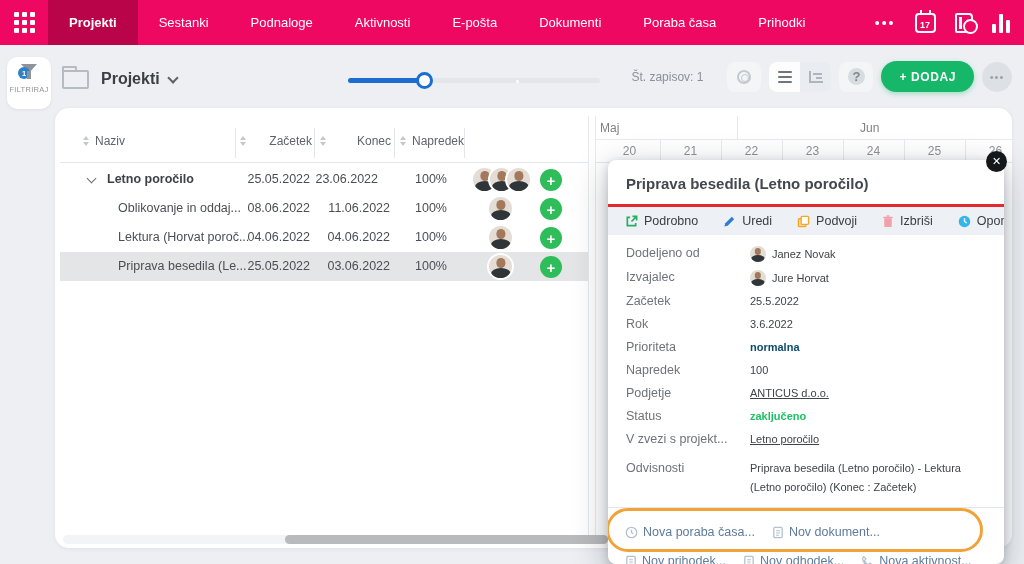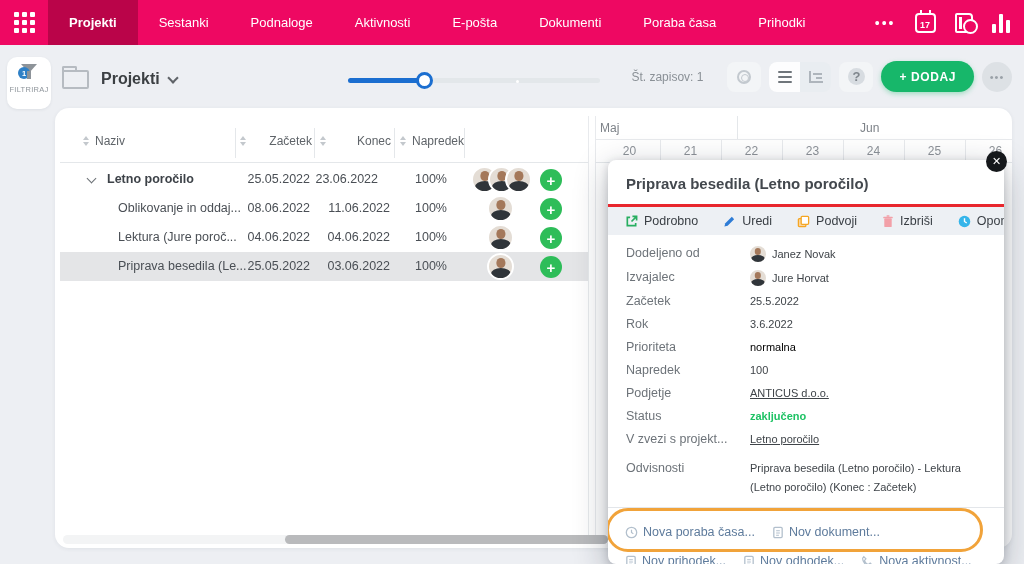--- a/index.html
+++ b/index.html
@@ -110,21 +110,21 @@
   .popup-actions { background:#edf0f4; display:flex; align-items:center; gap:25px; padding:7px 17px; }
   .action-item { display:flex; align-items:center; gap:6px; font-size:12.5px; font-weight:500; color:#393e44; cursor:pointer; white-space:nowrap; }
   .action-item svg { display:block; }
 
   .fields { padding-top:7px; position:relative; }
   .field-row { display:flex; padding:4px 18px; align-items:flex-start; }
   .f-label { width:124px; flex-shrink:0; font-size:12.5px; color:#6d7379; line-height:15px; }
   .f-value { font-size:11px; color:#3f4449; line-height:15px; display:flex; align-items:center; gap:6px; }
   .f-value.wrap { display:block; line-height:19px; width:242px; }
   .f-value .mini-av { width:16px; height:16px; flex-shrink:0; }
-  .f-value.bold { font-weight:normal; color:#000000; }
+  .f-value.bold { font-weight:bold; color:#0c4a6e; }
   .f-value.link { text-decoration:underline; }
   .f-value.status { color:#1ec264; font-weight:bold; }
 
   .annotation { position:absolute; left:-2px; top:273px; width:377px; height:44px; border:3.5px solid #f1a33a; border-radius:22px; z-index:3; pointer-events:none; }
 
   .popup-links { border-top:1px solid #e3e6ea; margin-top:6px; padding:9px 17px; display:flex; flex-wrap:wrap; column-gap:17px; row-gap:7px; }
   .plink { display:flex; align-items:center; gap:5px; font-size:12.5px; color:#5e7b9c; cursor:pointer; white-space:nowrap;margin-top:8px; }
   .plink svg { display:block; }
 
   .popup-close { position:absolute; left:986px; top:151px; width:21px; height:21px; border-radius:50%; background:#15181b; color:#fff; font-size:11px; display:flex; align-items:center; justify-content:center; z-index:12; cursor:pointer; }
@@ -267,21 +267,21 @@
   <div class="avatar row-av" style="left:505px; top:166px; width:27px; height:27px;"></div>
   <div class="plus-btn" style="top:169px;"></div>
 
   <div class="cell" style="left:118px; top:194px;">Oblikovanje in oddaj...</div>
   <div class="cell num" style="left:240px; top:194px; width:70px;">08.06.2022</div>
   <div class="cell num" style="left:320px; top:194px; width:70px;">11.06.2022</div>
   <div class="cell" style="left:415px; top:194px;">100%</div>
   <div class="avatar row-av" style="left:487px; top:195px; width:27px; height:27px;"></div>
   <div class="plus-btn" style="top:198px;"></div>
 
-  <div class="cell" style="left:118px; top:223px;">Lektura (Jure poroč...</div>
+  <div class="cell" style="left:118px; top:223px;">Lektura (Horvat poroč...</div>
   <div class="cell num" style="left:240px; top:223px; width:70px;">04.06.2022</div>
   <div class="cell num" style="left:320px; top:223px; width:70px;">04.06.2022</div>
   <div class="cell" style="left:415px; top:223px;">100%</div>
   <div class="avatar row-av" style="left:487px; top:224px; width:27px; height:27px;"></div>
   <div class="plus-btn" style="top:227px;"></div>
 
   <div class="cell" style="left:118px; top:252px;">Priprava besedila (Le...</div>
   <div class="cell num" style="left:240px; top:252px; width:70px;">25.05.2022</div>
   <div class="cell num" style="left:320px; top:252px; width:70px;">03.06.2022</div>
   <div class="cell" style="left:415px; top:252px;">100%</div>

